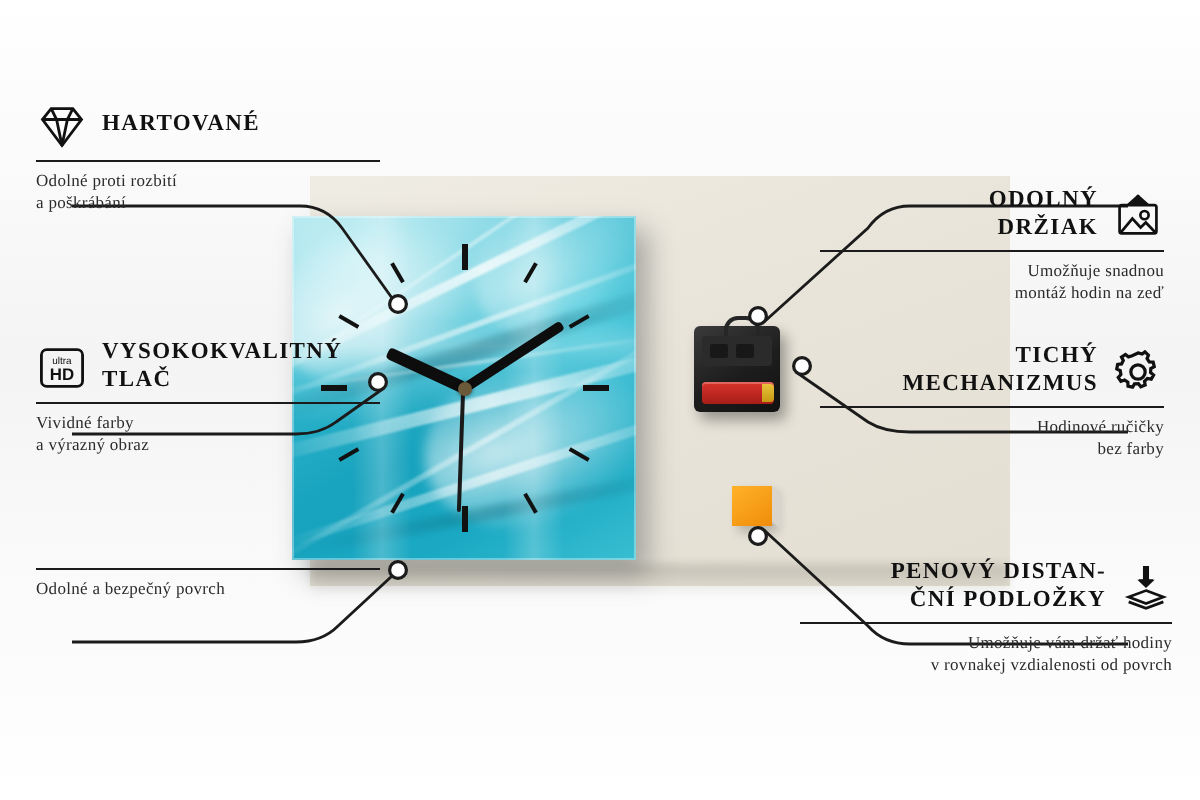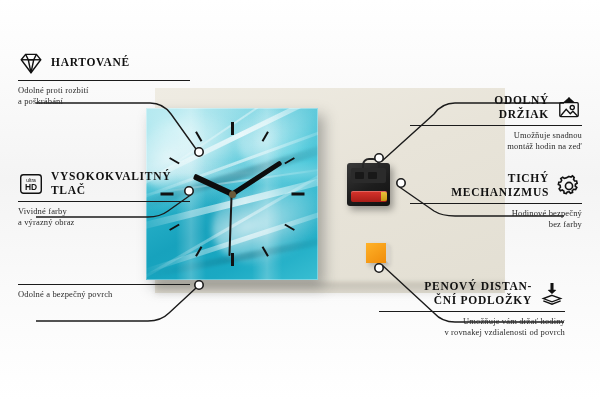--- a/index.html
+++ b/index.html
@@ -278,25 +278,25 @@
       <div>
         <div class="feat-title">TICHÝ</div>
         <div class="feat-title">MECHANIZMUS</div>
       </div>
       <svg class="ico" viewBox="0 0 24 24" fill="none" stroke="#111" stroke-width="1.5">
         <path d="M12 3.2 l1.9 .5 1.3-1.0 1.6 1.5-.6 1.6 1.0 1.5 1.8 .1 .5 2.1-1.6 .9-.1 1.8 1.4 1.2-1.1 1.9-1.8-.3-1.3 1.3 .3 1.7-2.0 .8-1.1-1.4-1.8 .1-.9 1.5-2.1-.5-.1-1.8-1.5-1.0-1.7 .6-1.2-1.8 1.2-1.3-.3-1.8-1.6-.8 .4-2.1 1.8-.2 .8-1.6-.8-1.6 1.8-1.2 1.4 1.1 1.7-.5Z"></path>
         <circle cx="12" cy="12" r="3.3"></circle>
       </svg>
     </div>
     <div class="rule"></div>
-    <div class="feat-desc">Hodinové bezpečný</div>
+    <div class="feat-desc">Hodinové ručičky</div>
     <div class="feat-desc">bez farby</div>
   </div>
 
-  <div class="feat right f-foam" style="width:186px;left:379px;">
+  <div class="feat right f-foam" style="width:186px;left:400px;">
     <div class="feat-head">
       <div>
         <div class="feat-title">PENOVÝ DISTAN-</div>
         <div class="feat-title">ČNÍ PODLOŽKY</div>
       </div>
       <svg class="ico" viewBox="0 0 24 24" fill="none" stroke="#111" stroke-width="1.25">
         <path d="M12 1.5 V9.5 M12 11.5 L8.6 8 H15.4 Z" fill="#111" stroke="none"></path>
         <path d="M10.6 1.8 H13.4 V8.2 H16 L12 12 L8 8.2 H10.6 Z" fill="#111" stroke="none"></path>
         <path d="M12 13.2 L20 16.2 L12 19.2 L4 16.2 Z"></path>
         <path d="M4 18.4 L12 21.4 L20 18.4"></path>

